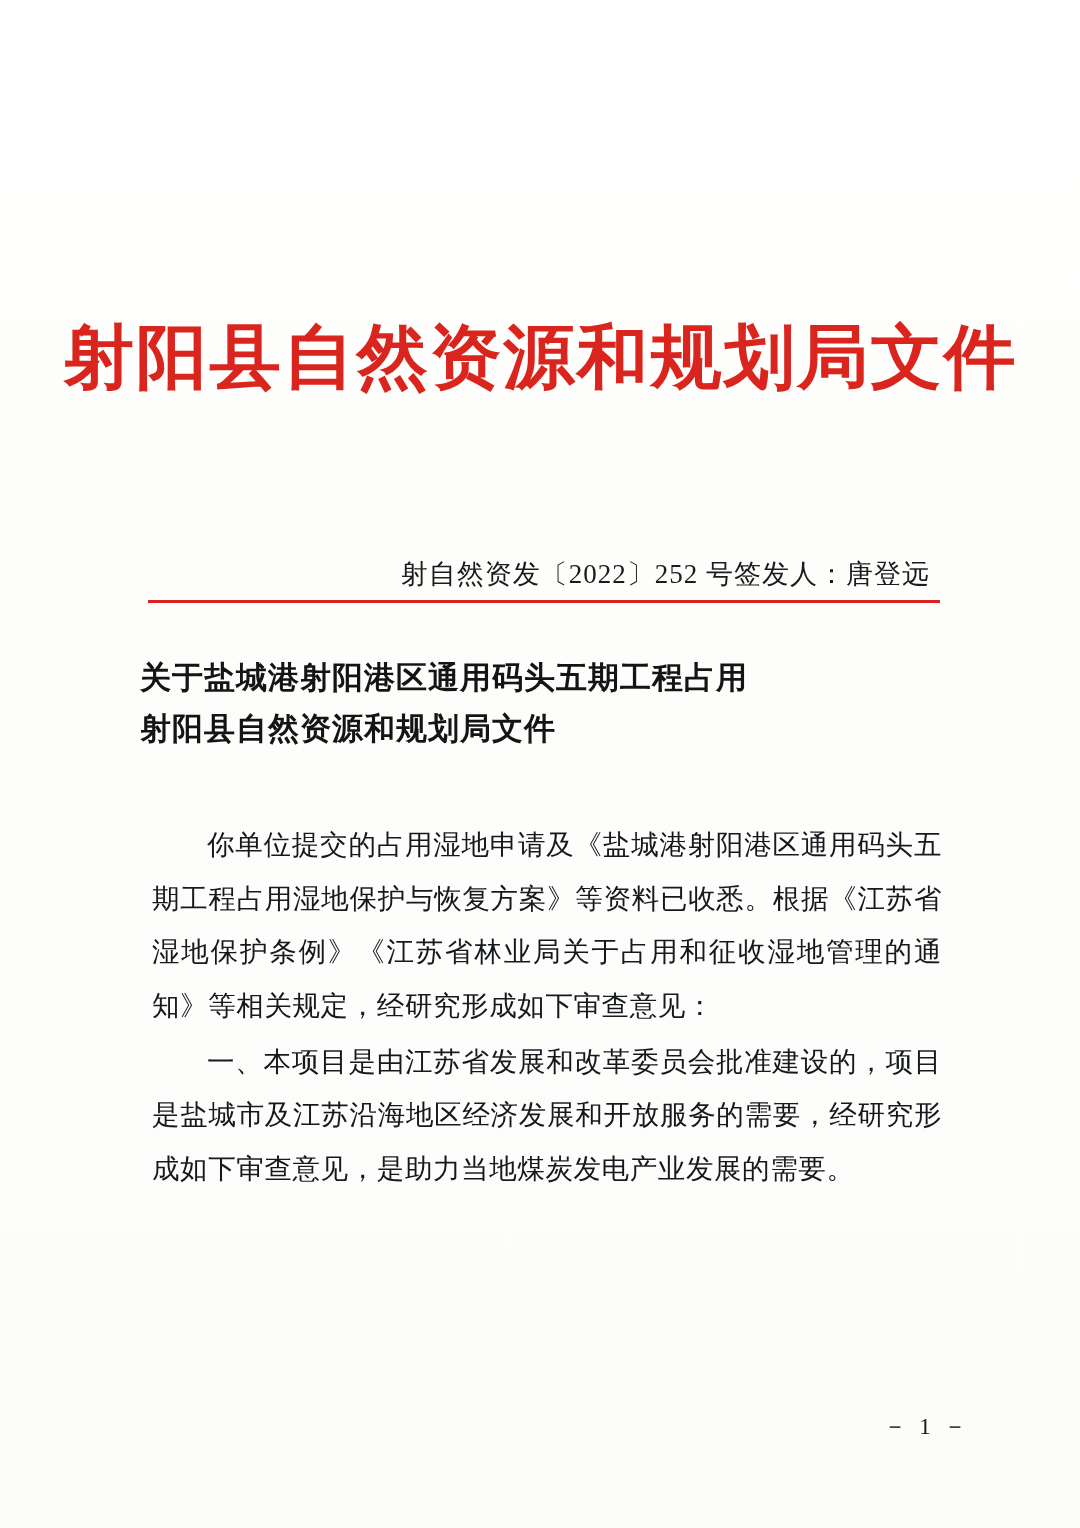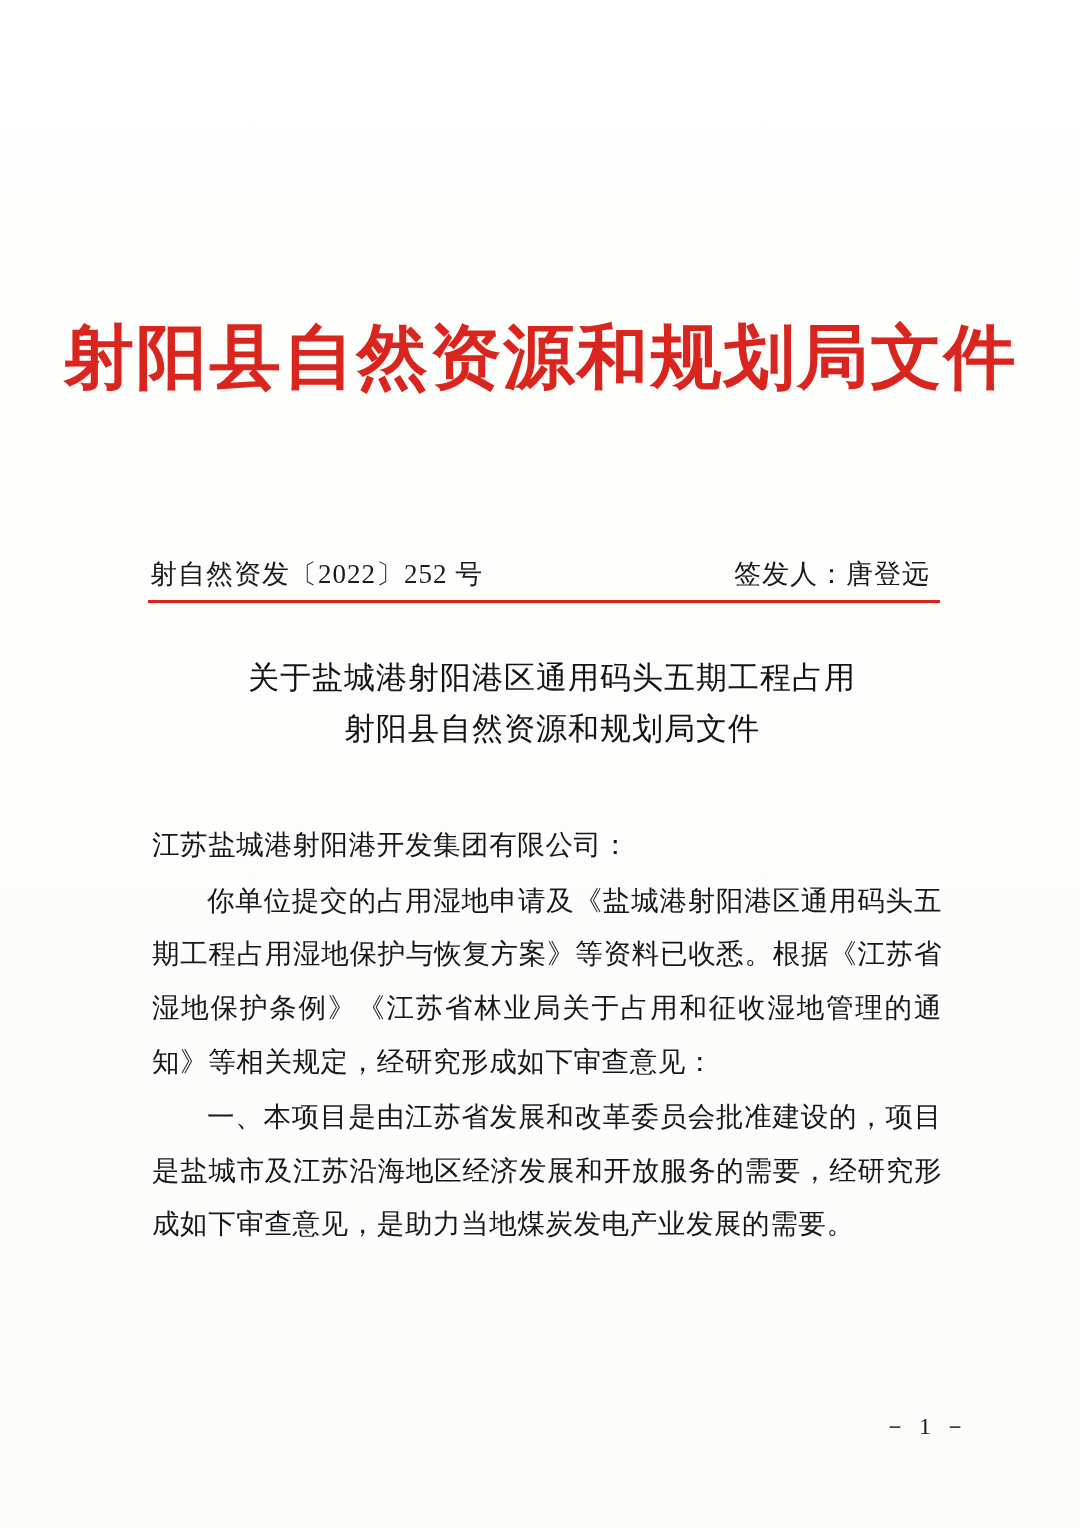--- a/index.html
+++ b/index.html
@@ -44,21 +44,21 @@
     white-space: nowrap;
     transform: scaleX(1.02);
   }
 
   .meta-row {
     position: absolute;
     top: 556px;
     left: 150px;
     width: 788px;
     display: flex;
-    justify-content: space-between;
+    justify-content: flex-end;
     align-items: baseline;
     font-size: 27px;
     letter-spacing: 1px;
     color: #1b1b1b;
   }
   .meta-row .doc-number {
     font-family: "Liberation Serif", serif;
   }
   .meta-row .issuer {
     font-family: "Liberation Serif", serif;
@@ -70,25 +70,24 @@
     top: 600px;
     left: 148px;
     width: 792px;
     height: 3px;
     background: #d9251d;
   }
 
   .subject {
     position: absolute;
     top: 652px;
-    left: 152px;
+    left: 140px;
     width: 800px;
-    text-align: center;
     font-family: "DejaVu Serif", "Liberation Serif", serif;
-    font-weight: normal;
+    font-weight: bold;
     font-size: 31px;
     line-height: 1.65;
     letter-spacing: 1px;
     color: #141414;
   }
 
   .body-block {
     position: absolute;
     top: 818px;
     left: 152px;
@@ -129,20 +128,19 @@
   </div>
 
   <div class="red-rule"></div>
 
   <div class="subject">
     <div>关于盐城港射阳港区通用码头五期工程占用</div>
     <div>射阳县自然资源和规划局文件</div>
   </div>
 
   <div class="body-block">
-    <p>江苏盐城港射阳港开发集团有限公司：</p>
     <p class="indent">你单位提交的占用湿地申请及《盐城港射阳港区通用码头五期工程占用湿地保护与恢复方案》等资料已收悉。根据《江苏省湿地保护条例》《江苏省林业局关于占用和征收湿地管理的通知》等相关规定，经研究形成如下审查意见：</p>
     <p class="indent">一、本项目是由江苏省发展和改革委员会批准建设的，项目是盐城市及江苏沿海地区经济发展和开放服务的需要，经研究形成如下审查意见，是助力当地煤炭发电产业发展的需要。</p>
   </div>
 
   <div class="page-number">－ 1 －</div>
 
 </div>
 
 </body></html>

